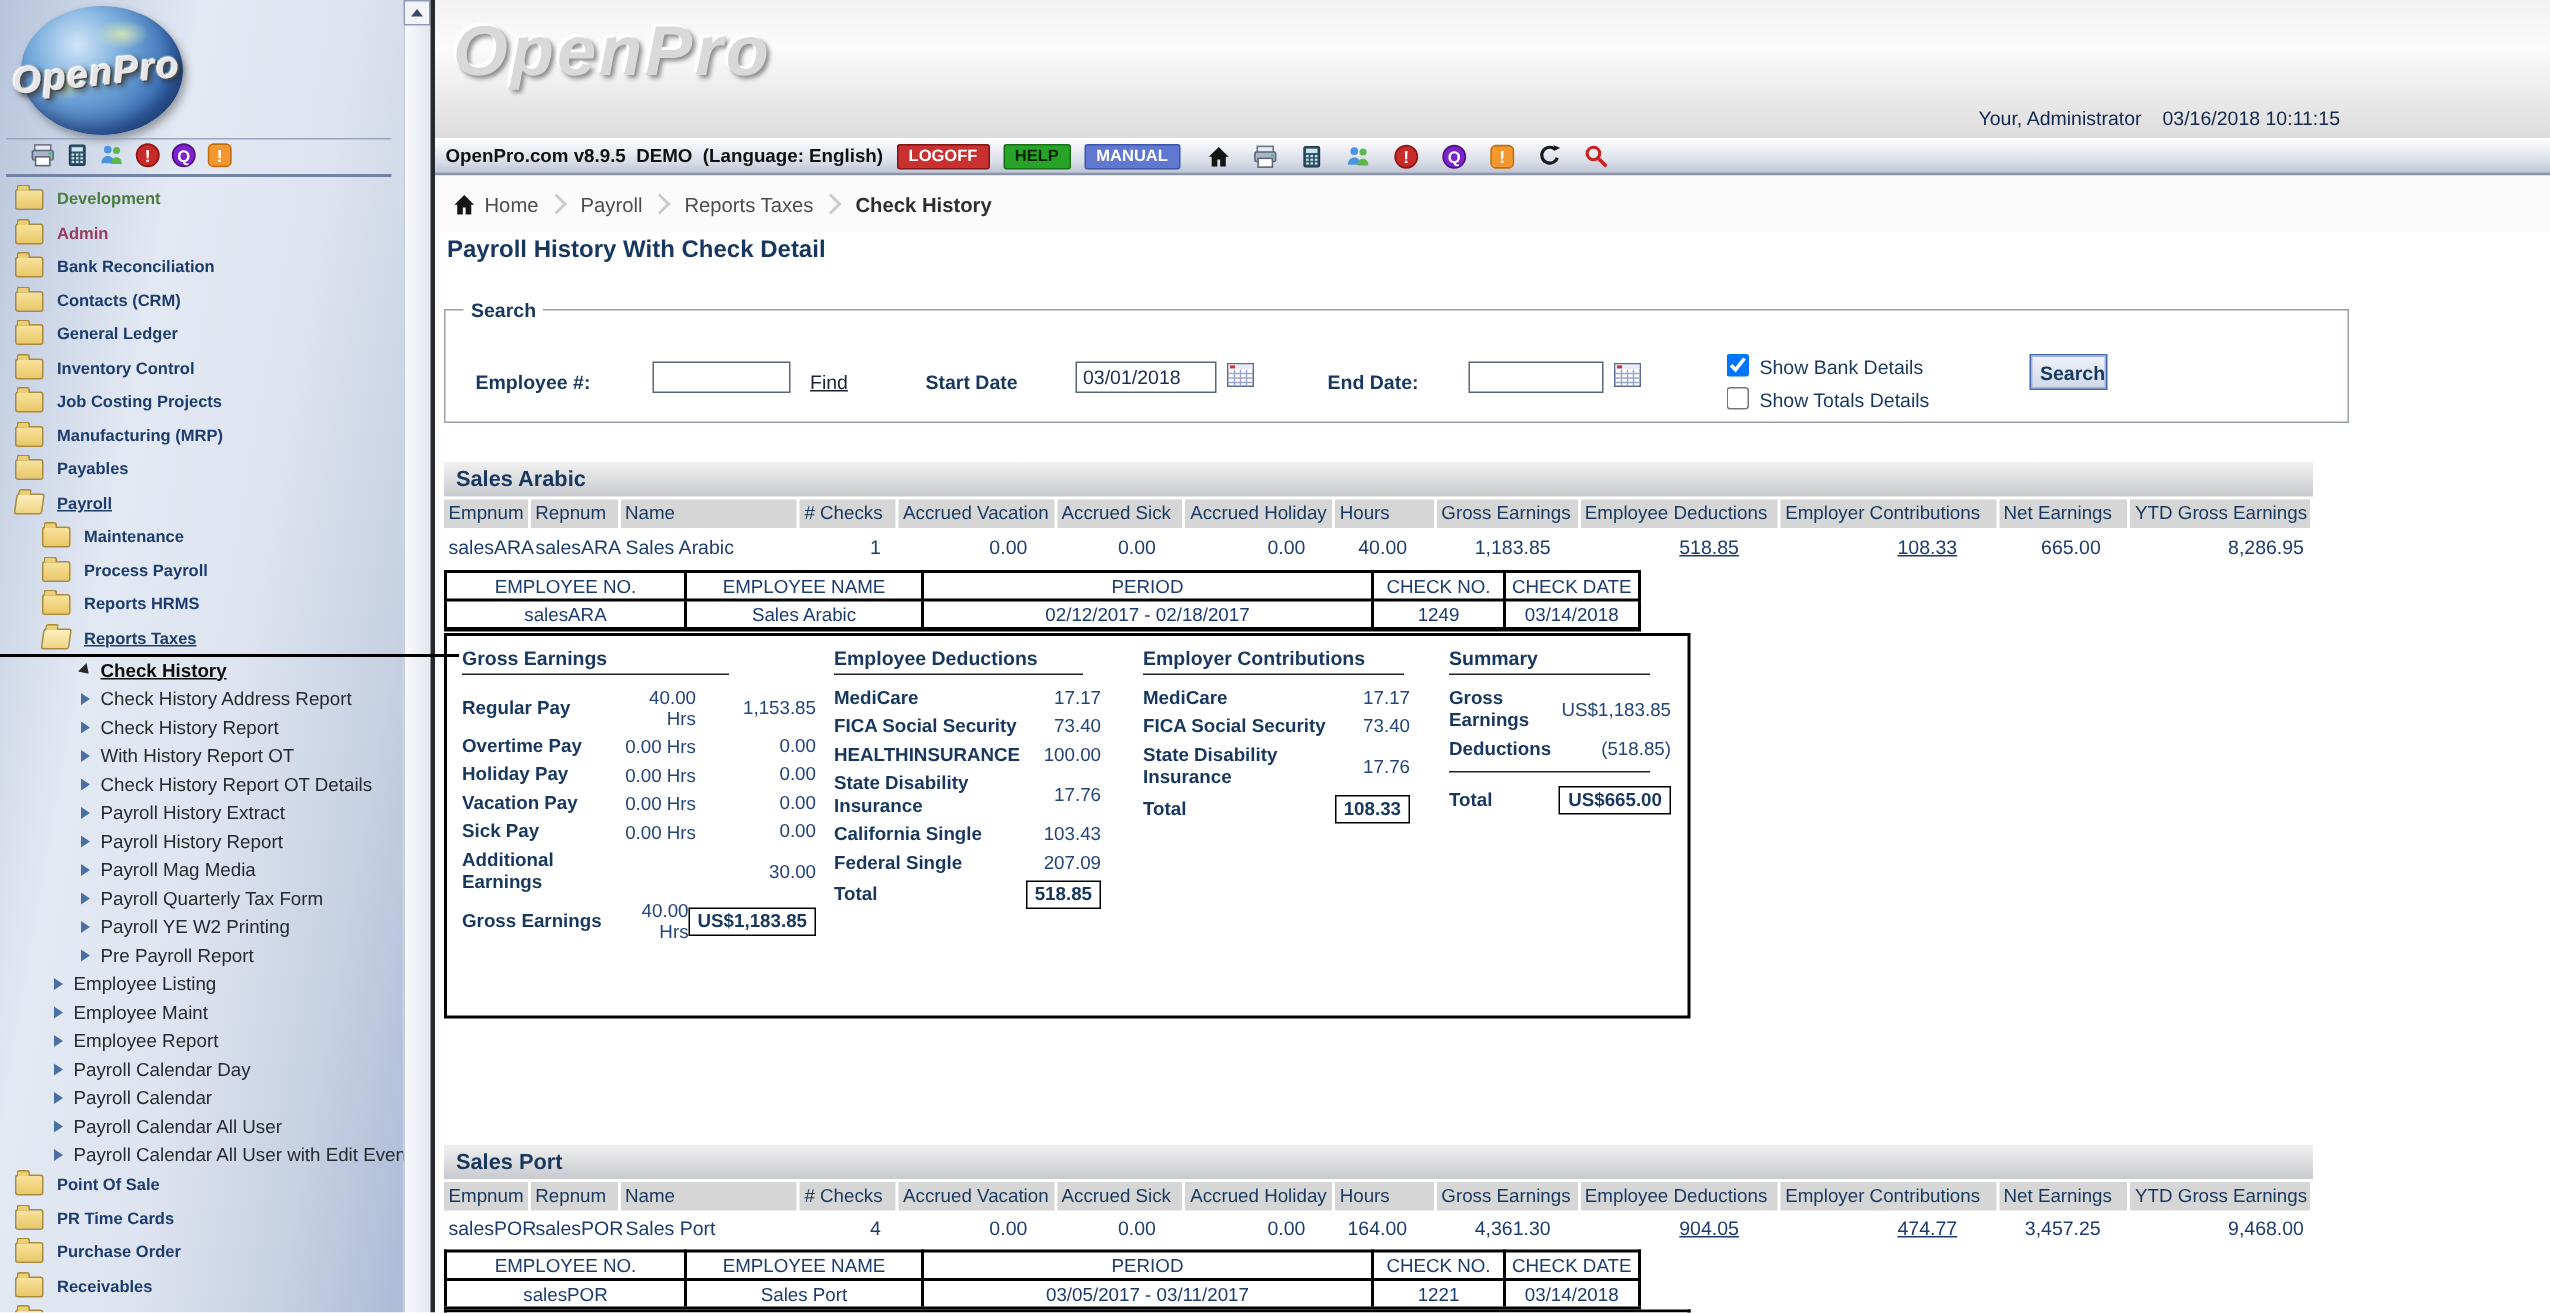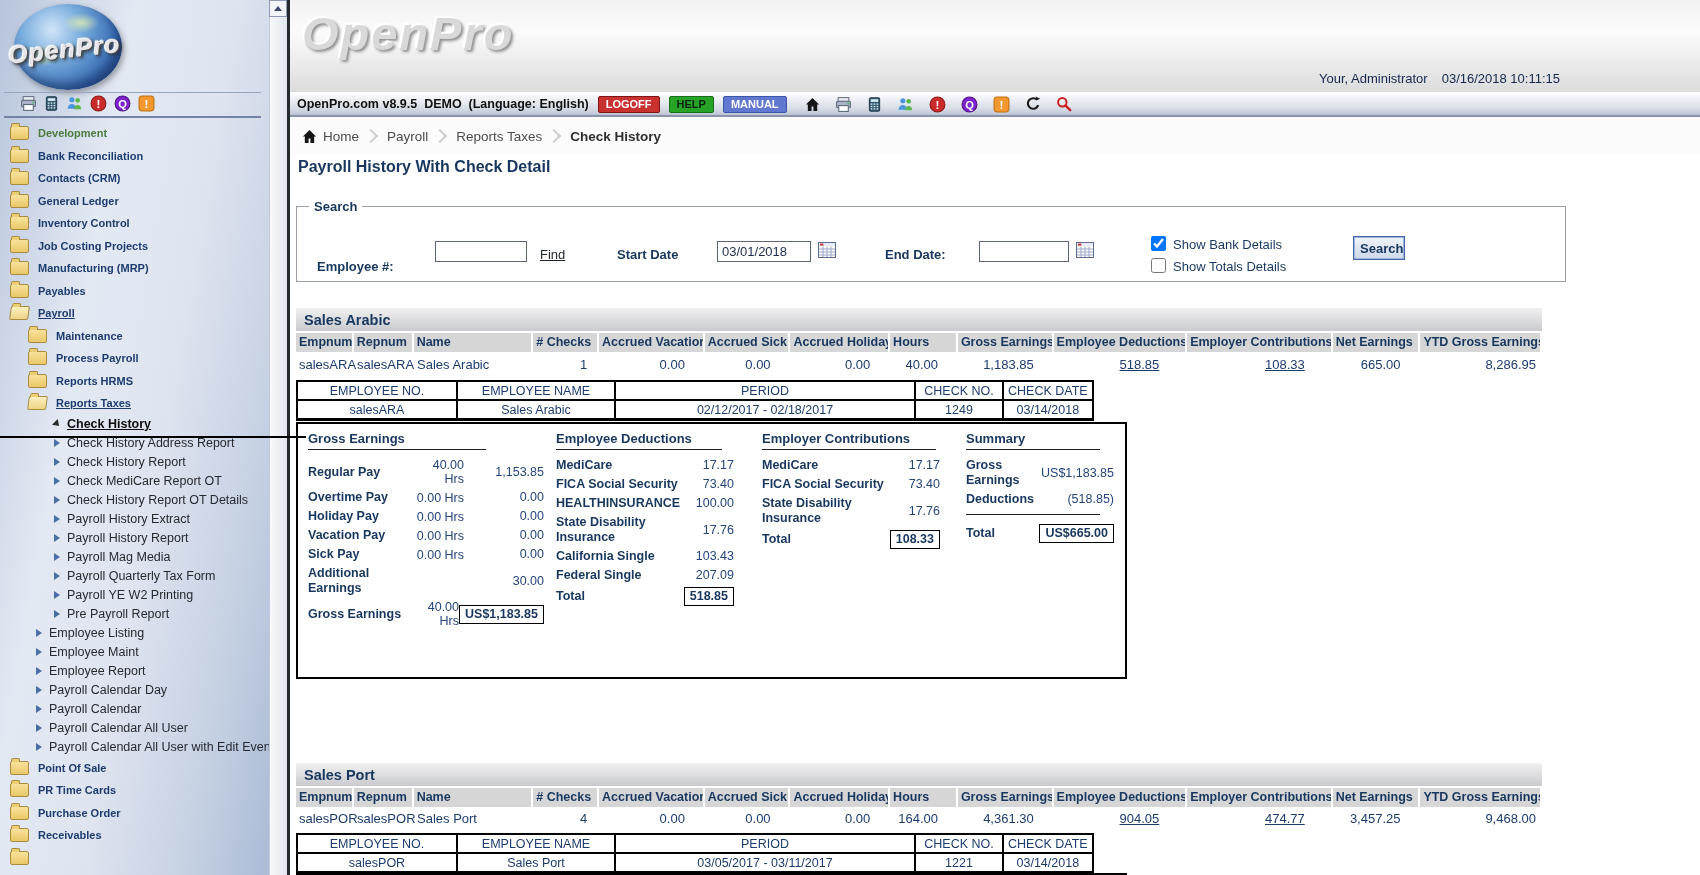--- a/index.html
+++ b/index.html
@@ -95,21 +95,21 @@
     box-shadow:0 0 0 1px #9db4dd inset;font-weight:bold;color:#17375e;font-size:13px;cursor:pointer;
     font-family:"Liberation Sans",sans-serif;}
   
   .section{position:absolute;left:6px;width:1246px;}
   #section-0{top:308px;height:373px;}
   #section-1{top:746px;height:129px;margin-top:17px;}
   .secbar{height:23px;background:linear-gradient(#f1f1f1,#c9cace);display:flex;align-items:center;
     padding-left:8px;box-sizing:border-box;font-size:14.5px;font-weight:bold;color:#17375e;}
   .trow{position:absolute;left:0;display:flex;width:1246px;}
   .thead{top:25px;} .tdata{top:47px;} #section-1 .tdata{top:46px;}
-  .hcell{background:#d6d6d6;font-weight:bold;color:#17375e;font-size:12.5px;height:19px;
+  .hcell{background:#d6d6d6;font-weight:normal;color:#17375e;font-size:12.5px;height:19px;
     line-height:19px;margin-right:2px;padding-left:3px;box-sizing:border-box;overflow:hidden;white-space:nowrap;}
   .dcell{font-size:13px;color:#1c3c6e;height:19px;line-height:19px;margin-right:2px;padding-left:3px;
     box-sizing:border-box;white-space:nowrap;}
   .num{text-align:right;padding-right:18px;}
   .c0{width:56px;} .c1{width:58px;} .c2{width:118px;} .c3{width:64px;} .c4{width:104px;}
   .c5{width:84px;} .c6{width:98px;} .c7{width:66px;} .c8{width:94px;} .c9{width:132px;}
   .c10{width:144px;} .c11{width:86px;} .c12{width:120px;}
   .dcell.c3{padding-right:10px;} .dcell.c9,.dcell.c10{padding-right:26px;} .dcell.c12{padding-right:4px;}
   .cell-link{text-decoration:underline;cursor:pointer;color:#1c3c6e;}
   .ctable{position:absolute;top:72px;left:0;border-collapse:collapse;table-layout:fixed;background:#fff;}
@@ -196,20 +196,24 @@
           <text x="8" y="12.2" font-size="11" font-weight="bold" fill="#fff" text-anchor="middle">!</text>
         </svg>
       </span>
     </div>
   <div class="side-divider" id="side-div2"></div>
   <div id="side-menu">
       <div class="mi f f0 green">
         <span class="ficon"></span>
         <span class="lbl">Development</span>
       </div>
+      <div class="mi f f0 red">
+        <span class="ficon"></span>
+        <span class="lbl">Admin</span>
+      </div>
       <div class="mi f f0">
         <span class="ficon"></span>
         <span class="lbl">Bank Reconciliation</span>
       </div>
       <div class="mi f f0">
         <span class="ficon"></span>
         <span class="lbl">Contacts (CRM)</span>
       </div>
       <div class="mi f f0">
         <span class="ficon"></span>
@@ -258,21 +262,21 @@
       <div class="mi leaf leaf2">
         <span class="tri"></span>
         <span class="lbl">Check History Address Report</span>
       </div>
       <div class="mi leaf leaf2">
         <span class="tri"></span>
         <span class="lbl">Check History Report</span>
       </div>
       <div class="mi leaf leaf2">
         <span class="tri"></span>
-        <span class="lbl">Check MediCare Report OT</span>
+        <span class="lbl">With History Report OT</span>
       </div>
       <div class="mi leaf leaf2">
         <span class="tri"></span>
         <span class="lbl">Check History Report OT Details</span>
       </div>
       <div class="mi leaf leaf2">
         <span class="tri"></span>
         <span class="lbl">Payroll History Extract</span>
       </div>
       <div class="mi leaf leaf2">
@@ -452,21 +456,21 @@
       </span>
       <span class="chev"></span>
       <span class="crumb last">
         <span>Check History</span>
       </span>
     </div>
   <div id="page-title">Payroll History With Check Detail</div>
 
   <div id="search-box">
     <span id="search-legend">Search</span>
-    <span class="slabel" style="left:20px;top:40px;margin-top:12px;">Employee #:</span>
+    <span class="slabel" style="left:20px;top:40px;">Employee #:</span>
     <input class="sinput" style="left: 138px; top: 34px; width: 92px;" value="">
     <a id="find-link">Find</a>
     <span class="slabel" style="left:320px;top:40px;">Start Date</span>
     <input class="sinput" style="left: 420px; top: 34px; width: 94px;" value="03/01/2018">
     <span class="cal-icon" style="left:521px;top:34px;" id="cal1"><svg viewBox="0 0 18 17" width="18" height="17">
           <rect x="0.5" y="1.5" width="17" height="15" fill="#fff" stroke="#5c6b94"></rect>
           <rect x="1" y="2" width="16" height="3.2" fill="#e8ecf6"></rect>
           <rect x="2" y="2.6" width="3.4" height="2" fill="#cc3333"></rect>
           <g stroke="#9aa7c8" stroke-width="1">
             <line x1="1" y1="8" x2="17" y2="8"></line>

